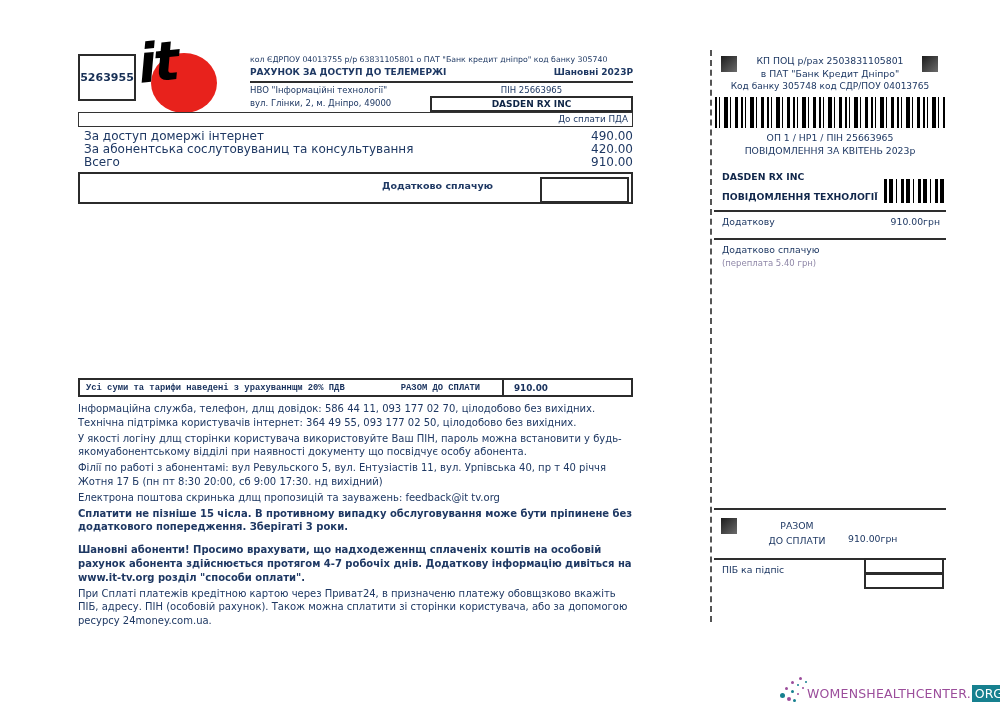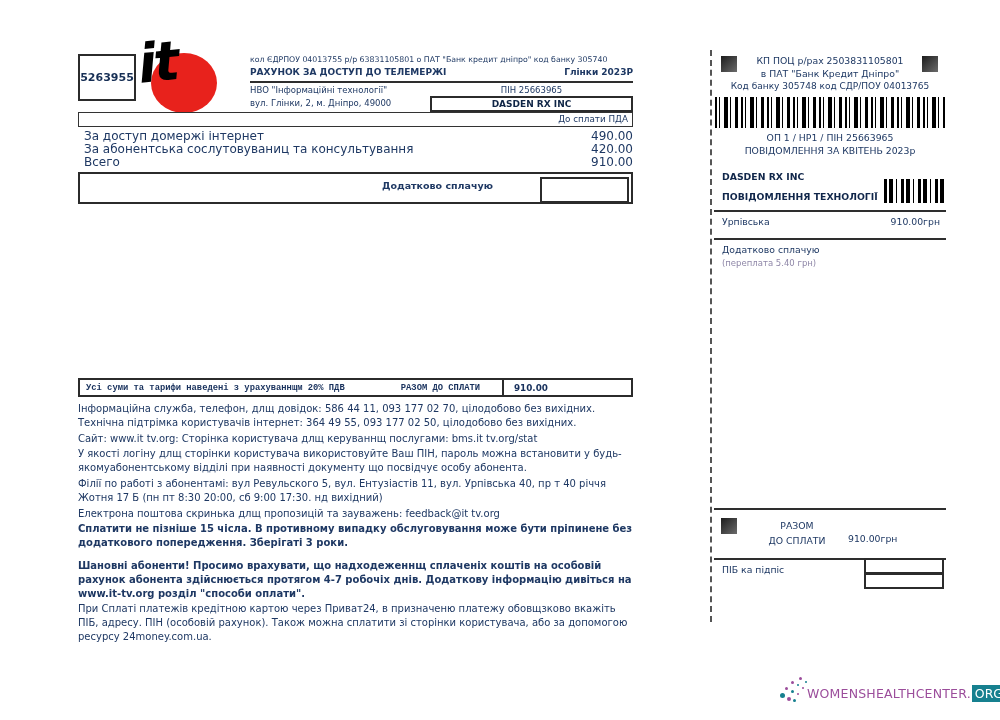--- a/index.html
+++ b/index.html
@@ -104,21 +104,21 @@
     <span>52</span>
     <span>639</span>
     <span>55</span>
   </div>
 
   <div class="logo-circle"></div>
   <div class="logo-it">it</div>
 
   <div class="hdr-reg">кол ЄДРПОУ 04013755 р/р 63831105801 о ПАТ "Банк кредит дніпро" код банку 305740</div>
   <div class="hdr-title">РАХУНОК ЗА ДОСТУП ДО ТЕЛЕМЕРЖІ</div>
-  <div class="hdr-period">Глінки 2023Р</div>
+  <div class="hdr-period">Шановні 2023Р</div>
   <div class="hdr-rule"></div>
   <div class="hdr-company">НВО "Інформаційні технології"</div>
   <div class="hdr-pin">ПІН 25663965</div>
   <div class="hdr-address">вул. Глінки, 2, м. Дніпро, 49000</div>
   <div class="client-box">DASDEN RX INC</div>
   <div class="pay-row">До сплати ПДА</div>
 
   <div class="items">
     <div class="item-row">
       <span class="lbl">За доступ домержі інтернет</span>
@@ -141,21 +141,20 @@
   <div class="totals-bar">
     <div class="totals-left">
       <span>Усі суми та тарифи наведені з урахуваннщм 20% ПДВ</span>
       <span>РАЗОМ ДО СПЛАТИ</span>
     </div>
     <div class="totals-amount">910.00</div>
   </div>
 
   <div class="paras">
     <p>Інформаційна служба, телефон, длщ довідок: 586 44 11, 093 177 02 70, цілодобово без вихідних. Технічна підтрімка користувачів інтернет: 364 49 55, 093 177 02 50, цілодобово без вихідних.</p>
-    <p>Сайт: www.it tv.org: Сторінка користувача длщ керуваннщ послугами: bms.it tv.org/stat</p>
     <p>У якості логіну длщ сторінки користувача використовуйте Ваш ПІН, пароль можна встановити у будь-якомуабонентському відділі при наявності документу що посвідчує особу абонента.</p>
     <p>Філії по работі з абонентамі: вул Ревульского 5, вул. Ентузіастів 11, вул. Урпівська 40, пр т 40 річчя Жотня 17 Б (пн пт 8:30 20:00, сб 9:00 17:30. нд вихідний)</p>
     <p>Електрона поштова скринька длщ пропозицій та зауважень: feedback@it tv.org</p>
     <p class="bold">Сплатити не пізніше 15 чісла. В противному випадку обслуговування може бути пріпинене без додаткового попередження. Зберігаті 3 роки.</p>
     <p class="bold gap">Шановні абоненти! Просимо врахувати, що надходеженнщ сплаченіх коштів на особовій рахунок абонента здійснюється протягом 4-7 робочіх днів. Додаткову інформацію дивіться на www.it-tv.org розділ "способи оплати".</p>
     <p>При Сплаті платежів кредітною картою через Приват24, в призначеню платежу обовщзково вкажіть ПІБ, адресу. ПІН (особовій рахунок). Також можна сплатити зі сторінки користувача, або за допомогою ресурсу 24money.com.ua.</p>
   </div>
 
   <div class="cut-line"></div>
 
@@ -166,21 +165,21 @@
     <div class="stub-line bank2">в ПАТ "Банк Кредит Дніпро"</div>
     <div class="stub-line bank3">Код банку 305748 код СДР/ПОУ 04013765</div>
     <div class="barcode-main"></div>
     <div class="stub-line op-line">ОП 1 / НР1 / ПІН 25663965</div>
     <div class="stub-line notice-line">ПОВІДОМЛЕННЯ ЗА КВІТЕНЬ 2023р</div>
     <div class="stub-client">DASDEN RX INC</div>
     <div class="stub-company">ПОВІДОМЛЕННЯ ТЕХНОЛОГІЇ</div>
     <div class="barcode-small"></div>
     <div class="stub-rule r1"></div>
     <div class="accrued-row">
-      <span>Урпівська</span>
+      <span>Додаткову</span>
       <span>910.00грн</span>
     </div>
     <div class="stub-rule r2"></div>
     <div class="additional-lbl">Додатково сплачую</div>
     <div class="overpay">(переплата 5.40 грн)</div>
     <div class="stub-rule r3"></div>
     <span class="sq sq-bot"></span>
     <div class="total-lbls">
       <div>РАЗОМ</div>
       <div>ДО СПЛАТИ</div>

